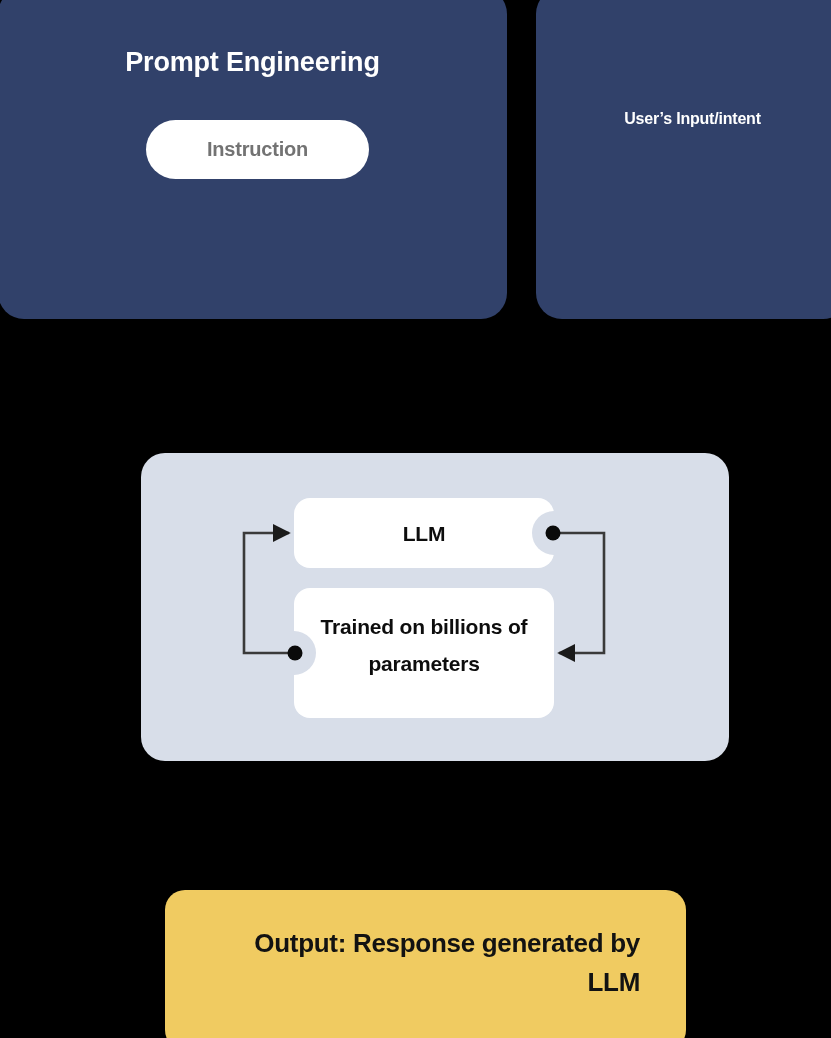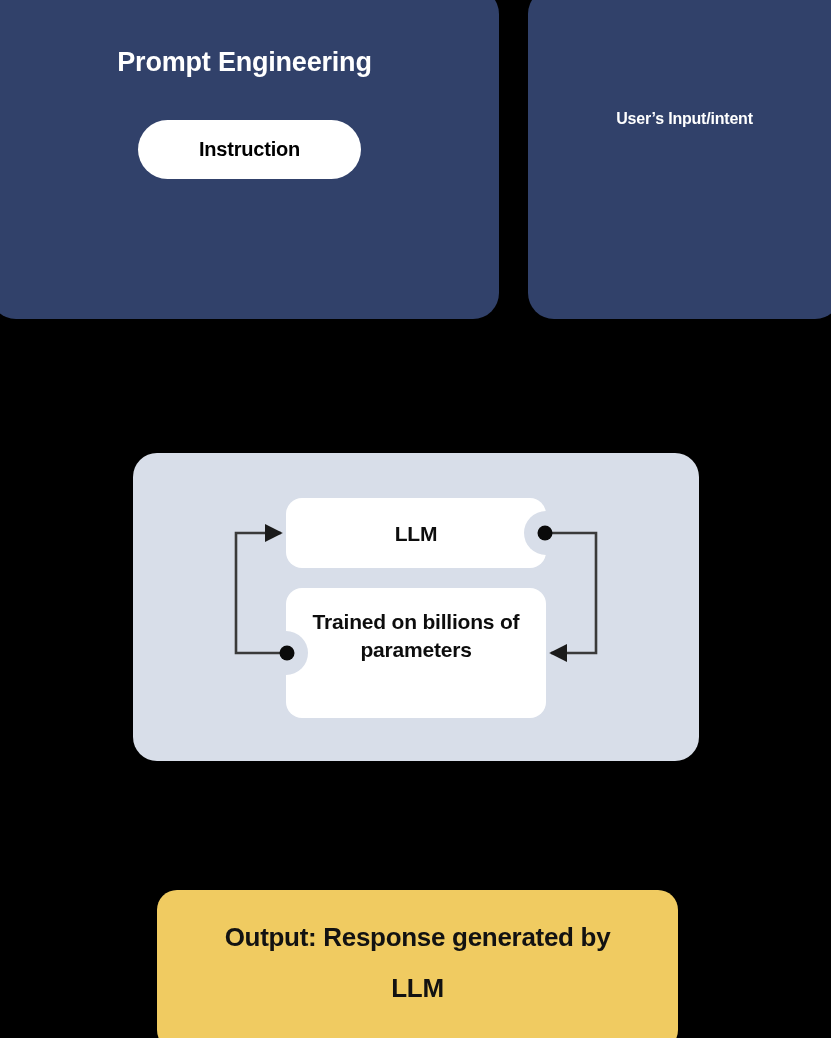--- a/index.html
+++ b/index.html
@@ -12,21 +12,21 @@
     width: 831px;
     height: 1038px;
     position: relative;
     overflow: hidden;
     font-family: "Liberation Sans", "DejaVu Sans", sans-serif;
     -webkit-font-smoothing: antialiased;
   }
 
   .stage {
     position: absolute;
-    left: 0;
+    left: 8px;
     top: 0;
     width: 750px;
     height: 1038px;
     background: #000000;
   }
 
   
   .panel-navy {
     position: absolute;
     background: #31416a;
@@ -77,38 +77,39 @@
   .pill {
     position: absolute;
     left: 148px;
     width: 223px;
     height: 59px;
     background: #ffffff;
     border-radius: 30px;
     display: flex;
     align-items: center;
     justify-content: center;
-    color: #000000;
+    color: #737373;
     font-size: 20px;
     font-weight: 700;
     letter-spacing: -0.2px;
   }
 
   #pill-instruction { top: 132px; }
   #pill-content     { top: 215px; }
 
   
   #panel-llm {
     position: absolute;
     left: 133px;
     top: 453px;
     width: 566px;
     height: 308px;
     background: #d8dee9;
     border-radius: 24px;
+    padding-left: 22px;
   }
 
   .llm-svg {
     position: absolute;
     left: 0;
     top: 0;
     width: 566px;
     height: 308px;
     overflow: visible;
   }
@@ -128,44 +129,44 @@
     width: 260px;
     font-size: 21px;
     line-height: 26px;
   }
 
   #card-trained-label {
     left: 153px;
     top: 155px;
     width: 260px;
     font-size: 21px;
-    line-height: 28px;
+    line-height: 37px;
   }
 
   
   #box-output {
     position: absolute;
     left: 157px;
     top: 890px;
     width: 521px;
     height: 160px;
     background: #f0cb61;
     border-radius: 20px;
     display: flex;
     align-items: center;
     justify-content: center;
     box-sizing: border-box;
     padding: 0 46px 14px 46px;
   }
 
   #output-label {
-    text-align: center;
+    text-align: right;
     color: #121212;
     font-size: 26px;
-    line-height: 51px;
+    line-height: 39px;
     font-weight: 700;
     letter-spacing: -0.3px;
   }
 </style>
 </head>
 <body>
 
 <div class="stage">
 
   <div class="panel-navy" id="panel-prompt-engineering">

